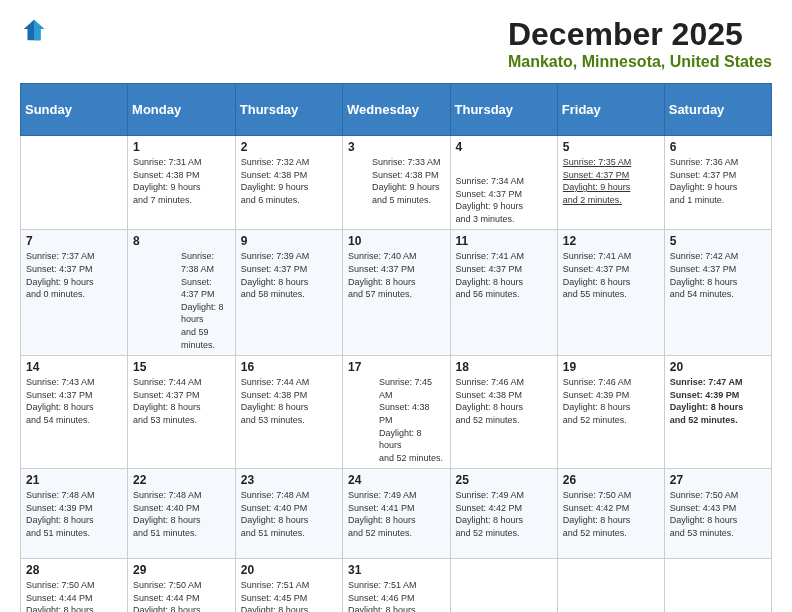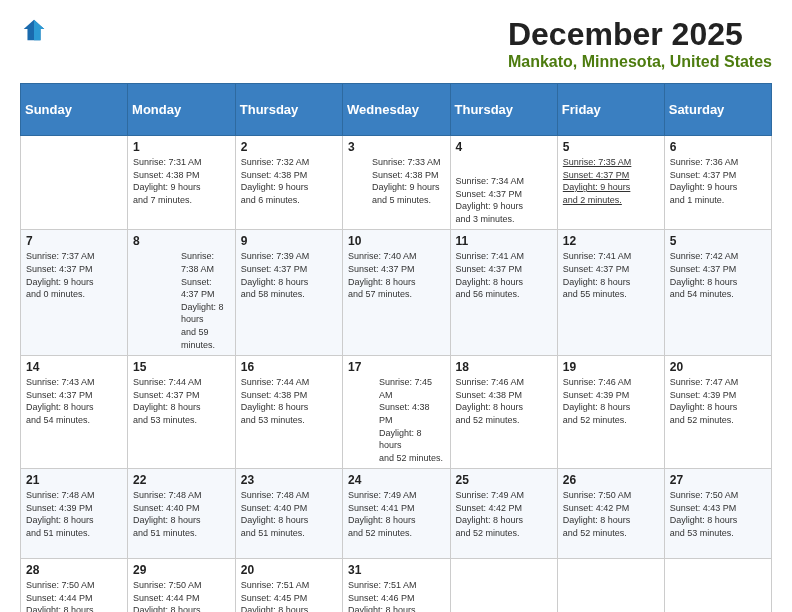--- a/index.html
+++ b/index.html
@@ -254,21 +254,21 @@
         </td>
         <td>
           <span class="day-number">19</span>
           <div class="cell-text" style="white-space: pre-line;">Sunrise: 7:46 AM
 Sunset: 4:39 PM
 Daylight: 8 hours
 and 52 minutes.</div>
         </td>
         <td>
           <span class="day-number">20</span>
-          <div class="cell-text" style="white-space: pre-line;">Sunrise: 7:47 AM
+          <div class="cell-text" style="white-space: pre-line; font-weight: bold;">Sunrise: 7:47 AM
 Sunset: 4:39 PM
 Daylight: 8 hours
 and 52 minutes.</div>
         </td>
       </tr>
       <tr>
         <td>
           <span class="day-number">21</span>
           <div class="cell-text" style="white-space: pre-line;">Sunrise: 7:48 AM
 Sunset: 4:39 PM

